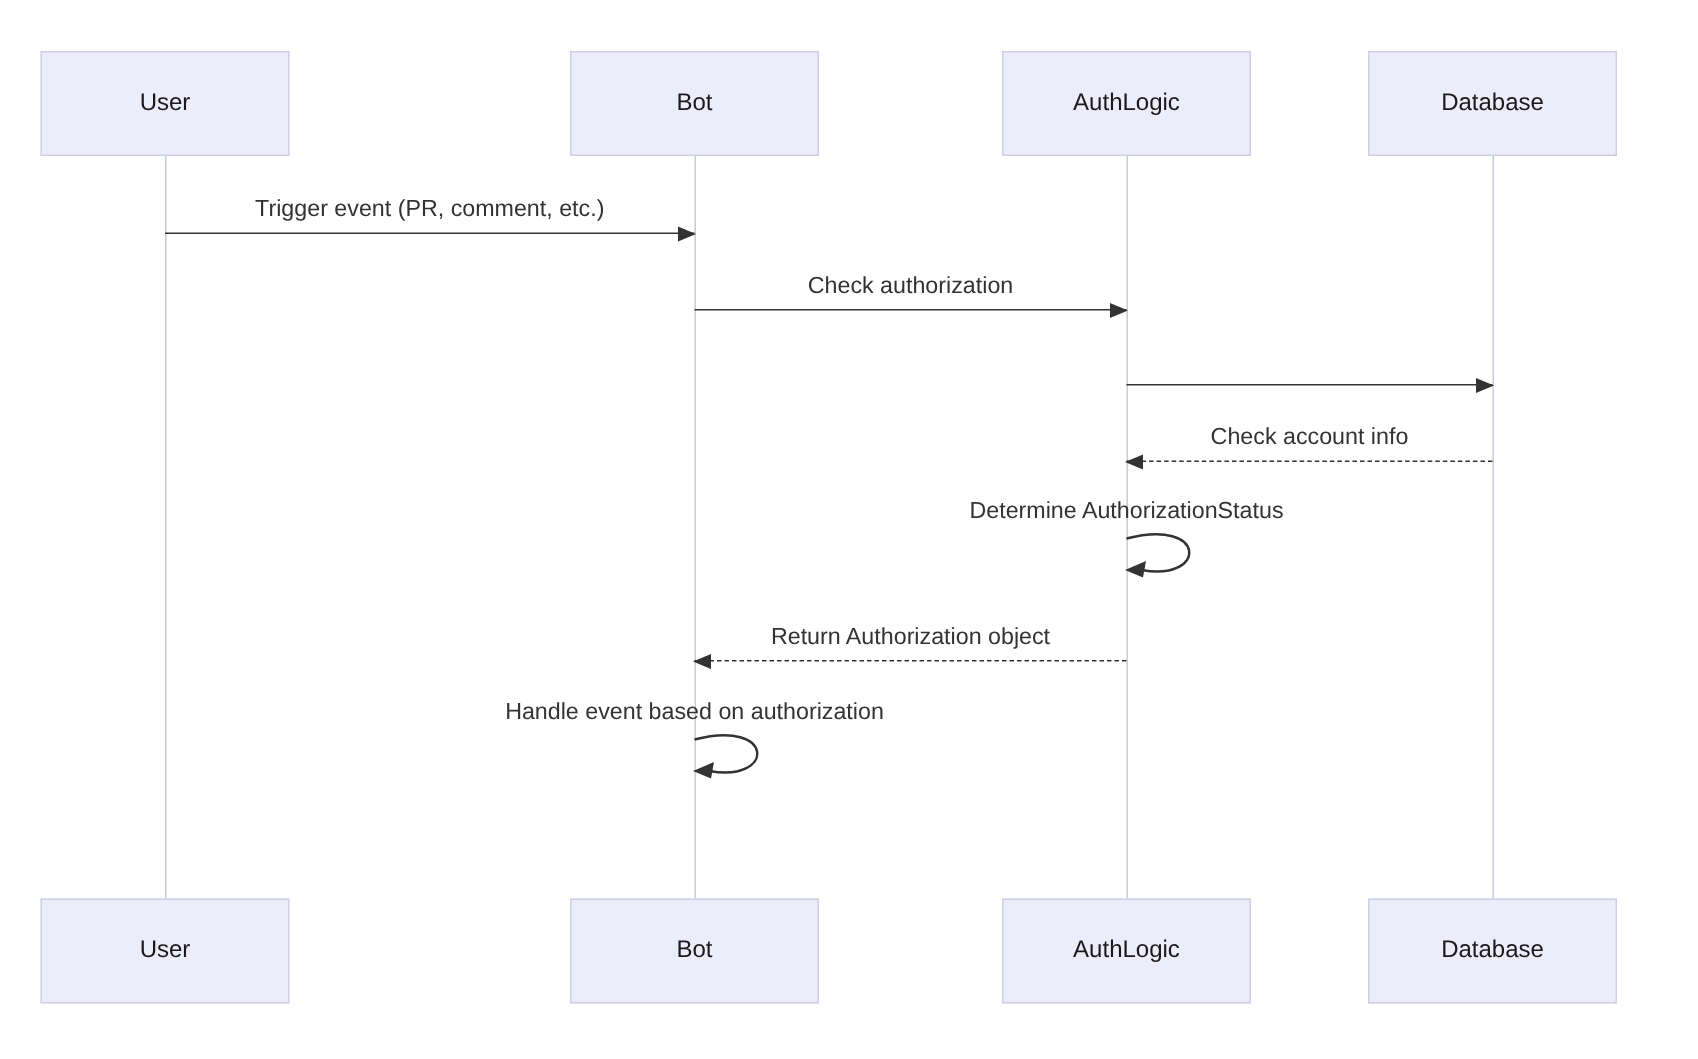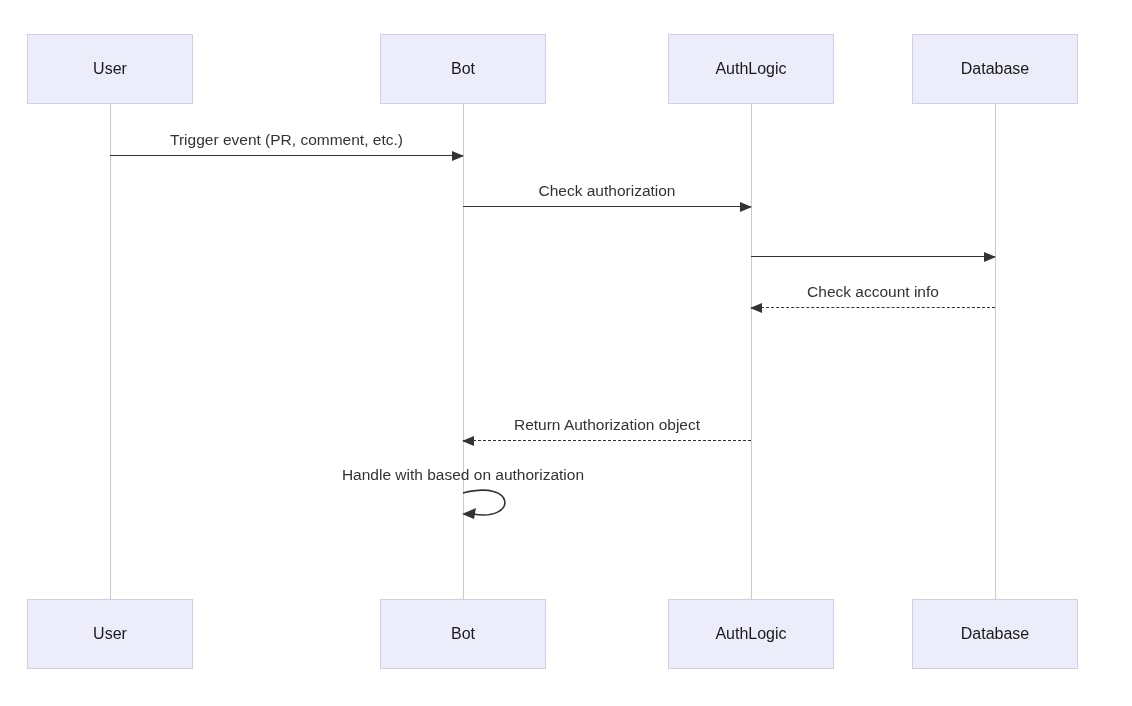--- a/index.html
+++ b/index.html
@@ -116,29 +116,36 @@
     <div class="msg-line solid"></div>
     <span class="arrowhead right"></span>
   </div>
 
   <div class="message" style="left:751px; top:283px; width:244px;">
     <div class="msg-label">Check account info</div>
     <div class="msg-line dashed"></div>
     <span class="arrowhead left"></span>
   </div>
 
+  <div class="self-message" style="left:601px; top:332px;">
+    <div class="msg-label">Determine AuthorizationStatus</div>
+    <svg width="62" height="38" viewBox="0 0 62 38">
+      <path d="M2,7 C56,-7 56,36 12,28" stroke="#333333" stroke-width="1.6" fill="none"></path>
+      <polygon points="1,28 15,22 13,33" fill="#333333"></polygon>
+    </svg>
+  </div>
 
   <div class="message" style="left:463px; top:416px; width:288px;">
     <div class="msg-label">Return Authorization object</div>
     <div class="msg-line dashed"></div>
     <span class="arrowhead left"></span>
   </div>
 
   <div class="self-message" style="left:313px; top:466px;">
-    <div class="msg-label">Handle with based on authorization</div>
+    <div class="msg-label">Handle event based on authorization</div>
     <svg width="62" height="38" viewBox="0 0 62 38">
       <path d="M2,7 C56,-7 56,36 12,28" stroke="#333333" stroke-width="1.6" fill="none"></path>
       <polygon points="1,28 15,22 13,33" fill="#333333"></polygon>
     </svg>
   </div>
 
 
   <div class="actor-box" style="left:27px;  top:599px;">User</div>
   <div class="actor-box" style="left:380px; top:599px;">Bot</div>
   <div class="actor-box" style="left:668px; top:599px;">AuthLogic</div>

